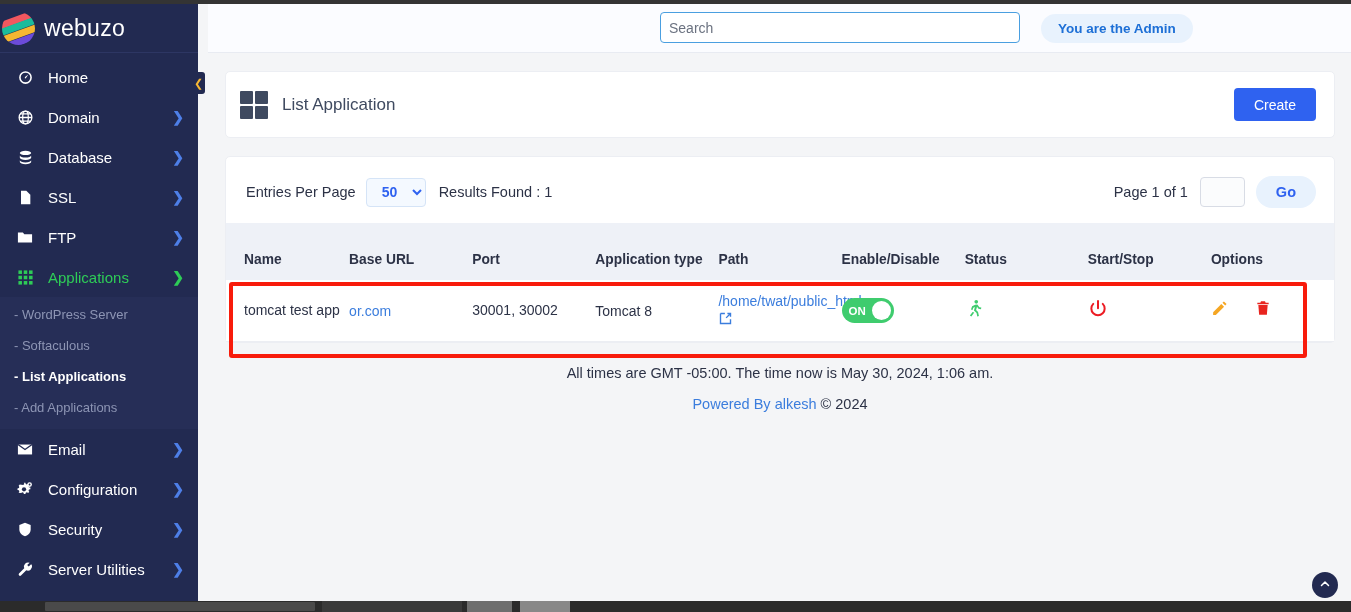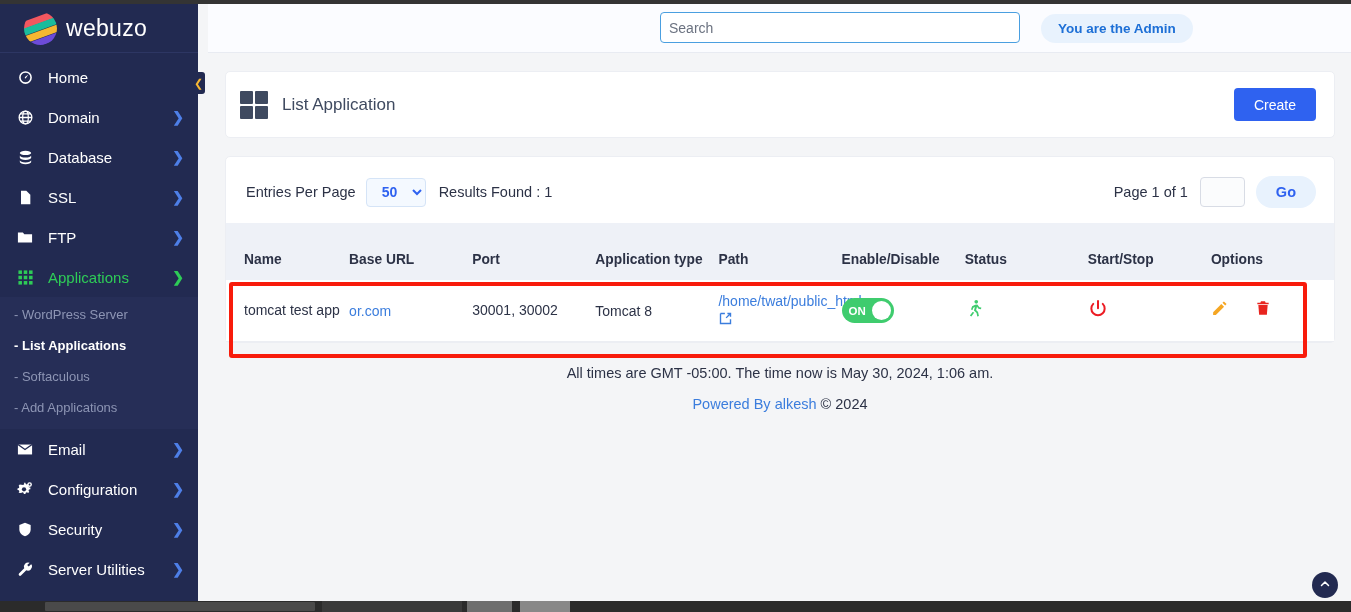--- a/index.html
+++ b/index.html
@@ -42,21 +42,21 @@
     background: #888;
   }
 
   
   .sidebar {
     position: absolute; top: 4px; left: 0; width: 198px; height: 597px;
     background: #222a51;
     overflow: hidden;
   }
   .brand {
-    height: 49px; display: flex; align-items: center; padding-left: 24px;
+    height: 49px; display: flex; align-items: center; padding-left: 2px;
     border-bottom: 1px solid #2d3663;
   }
   .logo-circle {
     width: 33px; height: 33px; border-radius: 50%;
     position: relative; overflow: hidden; flex: 0 0 auto;
     background: #222a51;
   }
   .logo-circle i {
     position: absolute; left: -10%; width: 130%; height: 7px;
     display: block; transform-origin: center;
@@ -353,25 +353,25 @@
             </svg>
         </span>
         <span class="lbl">Applications</span>
         <span class="chev">❯</span>
       </div>
 
       <div class="subnav">
         <div class="subnav-item">
           <span>- WordPress Server</span>
         </div>
+        <div class="subnav-item">
+          <span>- Softaculous</span>
+        </div>
         <div class="subnav-item cur">
           <span>- List Applications</span>
-        </div>
-        <div class="subnav-item">
-          <span>- Softaculous</span>
         </div>
         <div class="subnav-item">
           <span>- Add Applications</span>
         </div>
       </div>
 
       <div class="nav-item">
         <span class="ico">
           <svg width="18" height="17" viewBox="0 0 24 24" fill="currentColor">
               <path d="M2 5h20v14H2Z" fill="currentColor"></path>

